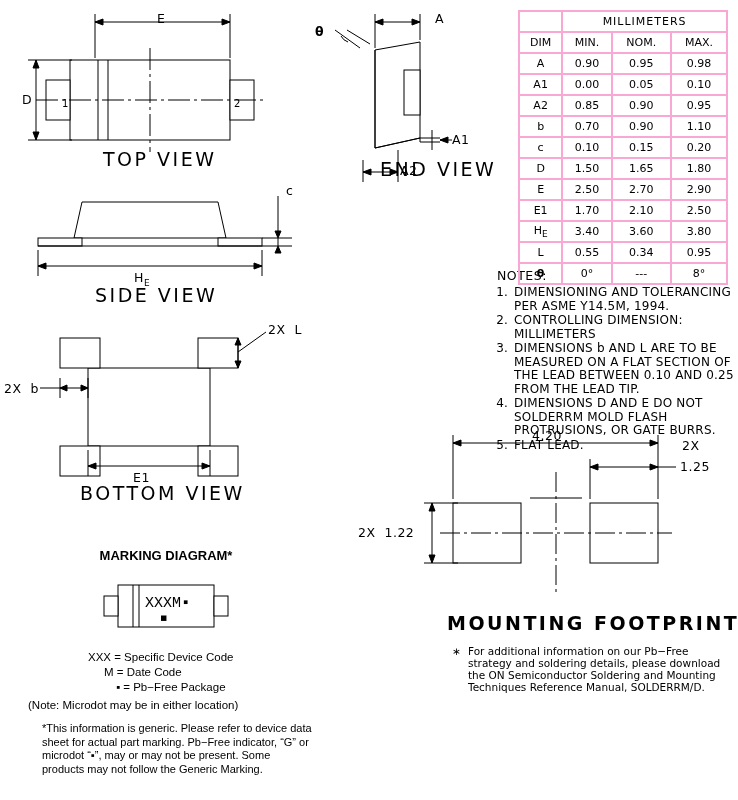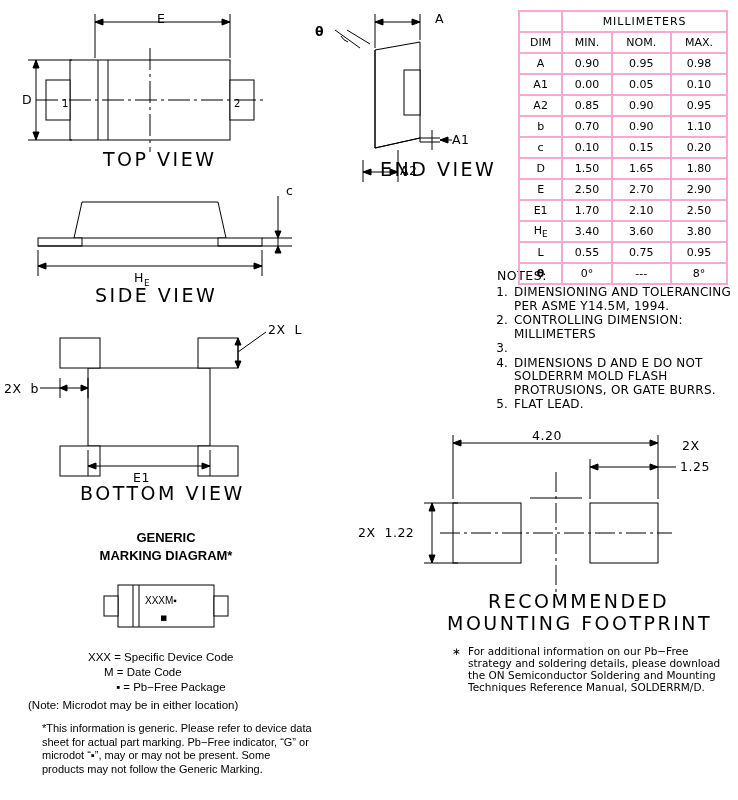--- a/index.html
+++ b/index.html
@@ -290,57 +290,56 @@
 
   <div class="lbl dimlabel" style="left:286px; top:183px;">c</div>
   <div class="lbl dimlabel" style="left:134px; top:270px;"><span>H</span><span class="sub">E</span></div>
   <div class="lbl viewtitle" style="left:95px; top:284px;">SIDE VIEW</div>
 
   <div class="lbl dimlabel" style="left:268px; top:322px;">2X  L</div>
   <div class="lbl dimlabel" style="left:4px; top:381px;">2X  b</div>
   <div class="lbl dimlabel" style="left:133px; top:470px;">E1</div>
   <div class="lbl viewtitle" style="left:80px; top:482px;">BOTTOM VIEW</div>
 
-  <div class="gm-title" style="left:26px; top:530px;">GENERIC</div>
   <div class="gm-title" style="left:26px; top:548px;">MARKING DIAGRAM*</div>
-  <div class="lbl" style="left:145px; top:595px; font-size:10px; font-family:Liberation Sans, sans-serif;">XXXM▪</div>
+  <div class="lbl" style="left:145px; top:595px; font-size:15px; font-family:Liberation Mono, monospace;">XXXM▪</div>
   <div class="lbl" style="left:160px; top:611px; font-size:11px;">▪</div>
 
   <div class="legend" style="left:88px; top:650px;">XXX = Specific Device Code</div>
   <div class="legend" style="left:88px; top:665px;margin-left:16px;">M     = Date Code</div>
   <div class="legend" style="left:88px; top:680px;margin-left:28px;">▪       = Pb−Free Package</div>
   <div class="legend" style="left:28px; top:698px;">(Note: Microdot may be in either location)</div>
   <div class="footnote" style="left:42px; top:722px; width:270px;">*This information is generic. Please refer to device data sheet for actual part marking. Pb−Free indicator, “G” or microdot “▪”, may or may not be present. Some products may not follow the Generic Marking.</div>
 
   <div class="lbl dimlabel" style="left:532px; top:428px;">4.20</div>
   <div class="lbl dimlabel" style="left:682px; top:438px;">2X</div>
   <div class="lbl dimlabel" style="left:680px; top:459px;">1.25</div>
   <div class="lbl dimlabel" style="left:358px; top:525px;">2X  1.22</div>
-  <div class="lbl viewtitle" style="left:488px; top:590px;">RECOMMENDED</div>
-  <div class="lbl viewtitle" style="left:447px; top:612px;">MOUNTING FOOTPRINT</div>
+  <div class="lbl viewtitle" style="left:447px; top:612px;font-weight:bold;">MOUNTING FOOTPRINT</div>
 
   <div class="fp-note">
     <div class="fp-note-row">
       <div class="fp-star">∗</div>
       <div>For additional information on our Pb−Free strategy and soldering details, please download the ON Semiconductor Soldering and Mounting Techniques Reference Manual, SOLDERRM/D.</div>
     </div>
   </div>
 
   <div class="lbl notes-title" style="left:488px; top:268px;">NOTES:</div>
   <div class="notes">
     <div class="note-row">
       <div class="note-num">1.</div>
       <div class="note-txt">DIMENSIONING AND TOLERANCING PER ASME Y14.5M, 1994.</div>
     </div>
     <div class="note-row">
       <div class="note-num">2.</div>
       <div class="note-txt">CONTROLLING DIMENSION: MILLIMETERS</div>
     </div>
     <div class="note-row">
       <div class="note-num">3.</div>
+      <div class="note-txt">DIMENSIONS b AND L ARE TO BE MEASURED ON A FLAT SECTION OF THE LEAD BETWEEN 0.10 AND 0.25 FROM THE LEAD TIP.</div>
     </div>
     <div class="note-row">
       <div class="note-num">4.</div>
       <div class="note-txt">DIMENSIONS D AND E DO NOT SOLDERRM MOLD FLASH PROTRUSIONS, OR GATE BURRS.</div>
     </div>
     <div class="note-row">
       <div class="note-num">5.</div>
       <div class="note-txt">FLAT LEAD.</div>
     </div>
   </div>
@@ -407,21 +406,21 @@
         </tr>
     <tr>
           <td><span>H</span><span class="sub">E</span></td>
           <td>3.40</td>
           <td>3.60</td>
           <td>3.80</td>
         </tr>
     <tr>
           <td>L</td>
           <td>0.55</td>
-          <td>0.75</td>
+          <td>0.34</td>
           <td>0.95</td>
         </tr>
     <tr>
           <td style="font-weight:bold;">θ</td>
           <td>0°</td>
           <td>---</td>
           <td>8°</td>
         </tr>
   </tbody>
     </table>

